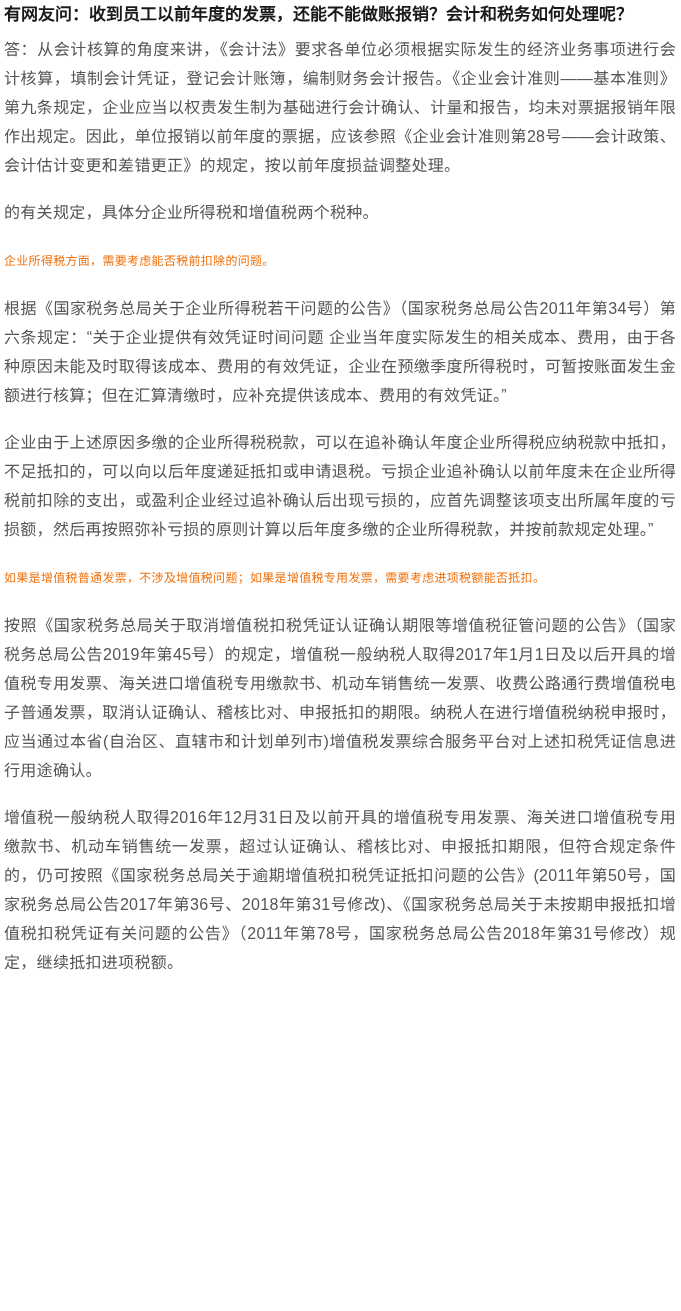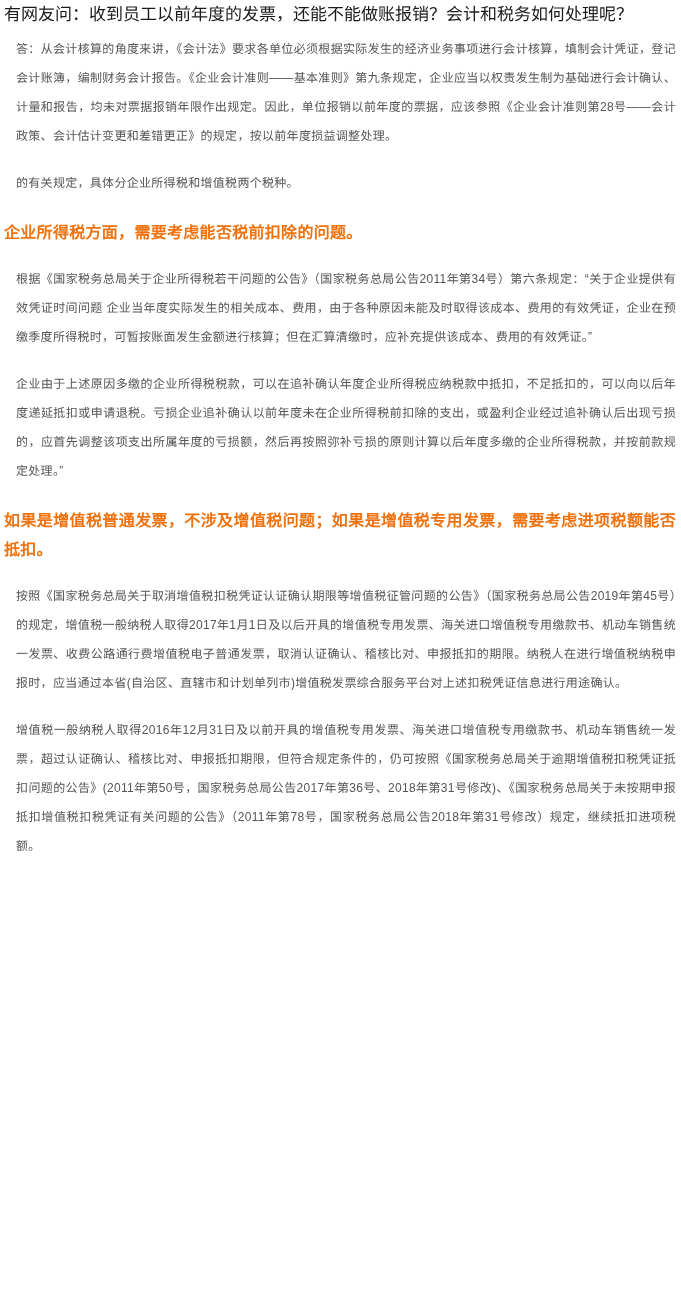--- a/index.html
+++ b/index.html
@@ -14,37 +14,37 @@
     }
     .article {
       box-sizing: border-box;
       width: 681px;
       min-height: 1311px;
       padding: 2px 5px 14px 4px;
       background: var(--bg, #ffffff);
     }
     .title {
       font-size: 17px;
-      font-weight: 400;
+      font-weight: 700;
       color: var(--title-color, #1a1a1a);
       line-height: 26px;
       margin: 0 0 7px 0;
       text-align: justify;
     }
     .article p {
-      font-size: 12px;
+      font-size: 16px;
       color: var(--body-color, #555555);
       line-height: 29px;
-      margin: 0 0 18px 12px;
+      margin: 0 0 18px 0;
       text-align: justify;
       letter-spacing: 0.3px;
     }
     .accent {
-      font-size: 16px;
-      font-weight: 700;
+      font-size: 12px;
+      font-weight: 400;
       color: var(--accent-color, #f0720f);
       line-height: 29px;
       margin: 20px 0 18px 0;
       text-align: justify;
       letter-spacing: 0.3px;
     }
     .spacer {
       height: 28px;
     }
   </style>

